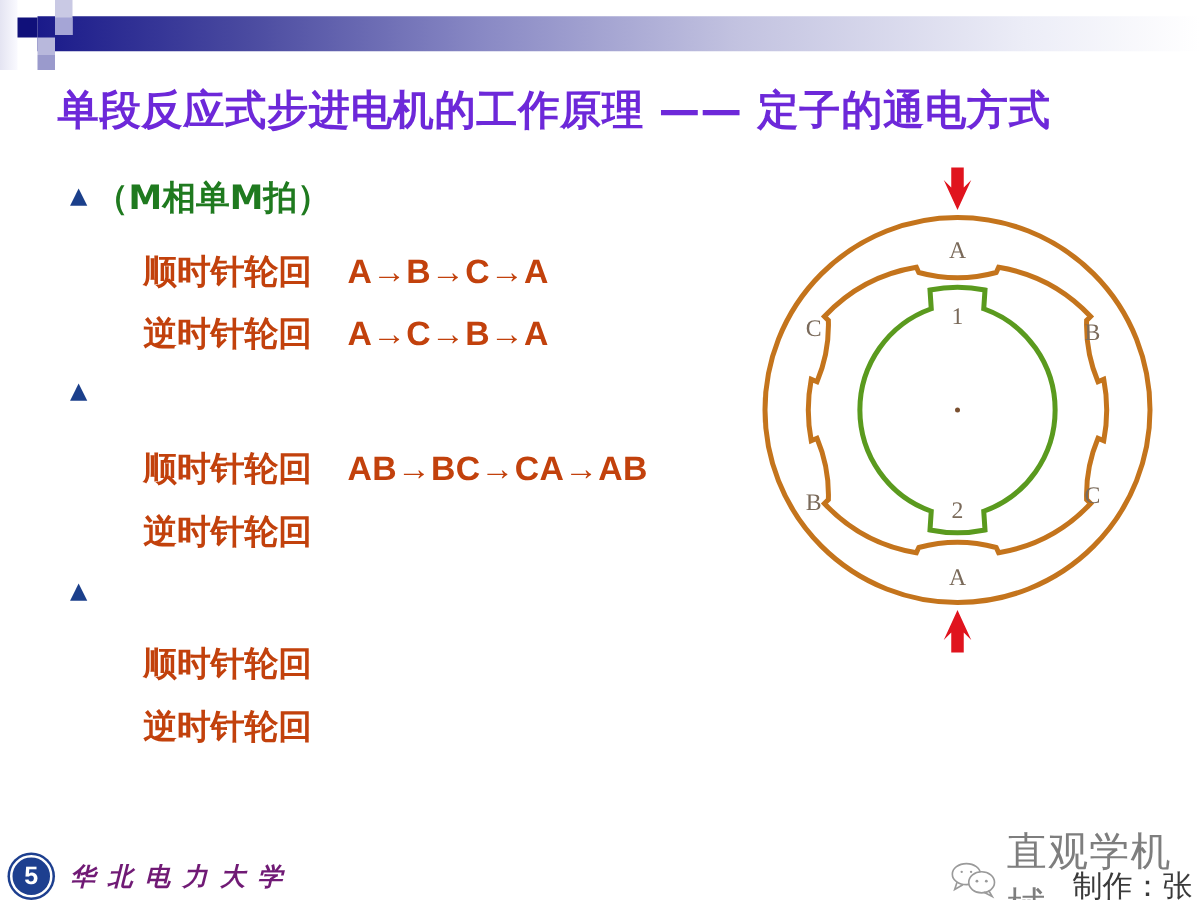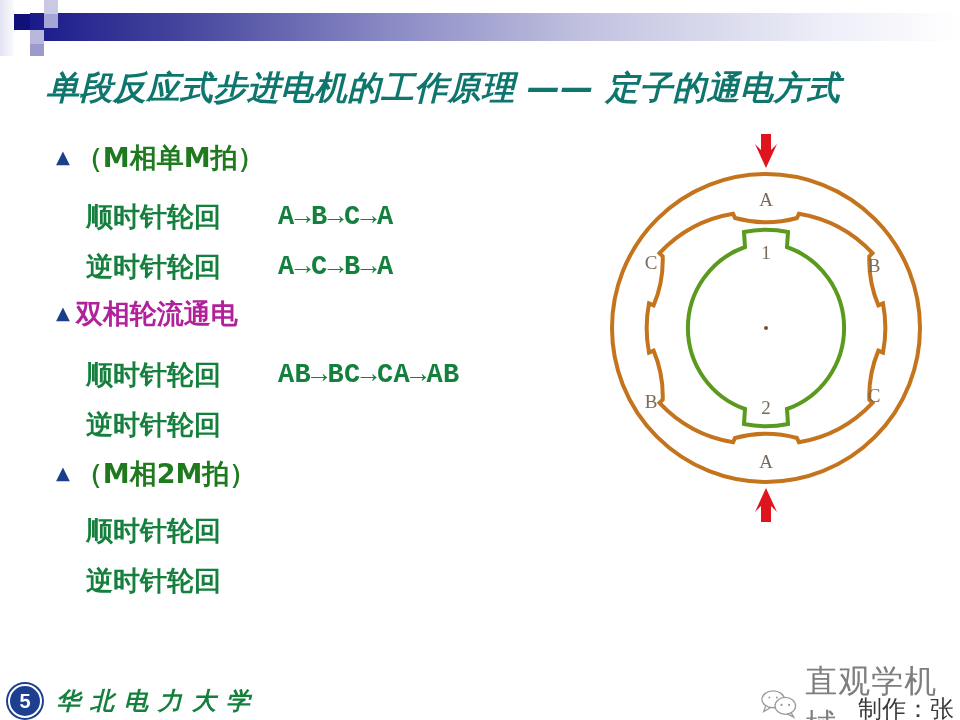--- a/index.html
+++ b/index.html
@@ -15,48 +15,47 @@
   }
   .sq1 { left: 14px; top: 14px; width: 16px; height: 16px; background: #10107a; }
   .sq2 { left: 30px; top: 30px; width: 14px; height: 14px; background: #b8b8dc; }
   .sq3 { left: 44px; top: 0px; width: 14px; height: 28px; background: #c9c9e4; }
   .sq4 { left: 30px; top: 44px; width: 14px; height: 12px; background: #9a9acc; }
   .sq5 { left: 44px; top: 14px; width: 14px; height: 14px; background: #a5a5d6; }
   .sq0 { left: 0; top: 0; width: 14px; height: 56px; background: linear-gradient(to right, #e4e4f2, #fafaff); }
 
   .title {
     position: absolute; left: 46px; top: 66px; width: 900px;
-    font-size: 33px; font-weight: bold; color: #0f766e; letter-spacing: 0.5px;
+    font-size: 33px; font-weight: bold; color: #6d28d9; letter-spacing: 0.5px;
     white-space: nowrap;
-    font-style: italic;
   }
 
   .section { position: absolute; left: 56px; white-space: nowrap; }
   .sec-head { font-size: 27px; font-weight: bold; height: 40px; display: flex; align-items: center; }
   .bullet { color: #1b3f8b; font-size: 18px; margin-right: 6px; position: relative; top: -2px; }
   .sec-label { color: #b0229a; }
   .sec-paren { color: #1f7a1f; }
   .seq-row {
     display: flex; align-items: center; height: 50px; padding-left: 30px;
-    font-weight: bold; color: #15803d;
+    font-weight: bold; color: #c2410c; text-align: center;
   }
   .seq-label { font-size: 27px; width: 192px; font-family: "DejaVu Sans", sans-serif; }
-  .seq-value { font-size: 27px; font-family: Liberation Mono, monospace; letter-spacing: 0.3px; }
+  .seq-value { font-size: 27px; font-family: Liberation Sans, sans-serif; letter-spacing: 0.3px; }
 
   .diagram { position: absolute; left: 600px; top: 125px; width: 340px; height: 410px; }
 
   .footer-logo { position: absolute; left: 8px; top: 684px; display: flex; align-items: center; }
   .logo-circle {
     width: 30px; height: 30px; border-radius: 50%; background: #1d3f8f;
     color: #fff; font-weight: bold; font-size: 20px; display: flex; align-items: center; justify-content: center;
     font-family: "Liberation Sans", sans-serif; border: 2px solid #ffffff; box-shadow: 0 0 0 2px #1d3f8f;
   }
   .school-name {
     margin-left: 14px; font-family: "DejaVu Serif", serif; font-style: italic; font-weight: bold;
-    color: #15803d; font-size: 24px; letter-spacing: 10px;
+    color: #701a75; font-size: 20px; letter-spacing: 10px;
   }
   .watermark { position: absolute; left: 760px; top: 660px; display: flex; align-items: center; color: #7e7e7e; }
   .wm-icon { width: 42px; height: 34px; }
   .wm-text { font-size: 32px; margin-left: 6px; letter-spacing: 1px; }
   .author { position: absolute; left: 858px; top: 693px; font-size: 24px; color: #3a3a3a; }
 </style>
 </head>
 <body>
 
 <div class="deco sq0"></div>
@@ -81,36 +80,34 @@
   </div>
   <div class="seq-row">
     <span class="seq-label">逆时针轮回</span>
     <span class="seq-value">A→C→B→A</span>
   </div>
 </div>
 
 <div class="section" style="top:294px;">
   <div class="sec-head">
     <span class="bullet">▲</span>
-    <span class="sec-label">双相轮流通电</span>
   </div>
   <div style="height:16px;"></div>
   <div class="seq-row">
     <span class="seq-label">顺时针轮回</span>
     <span class="seq-value">AB→BC→CA→AB</span>
   </div>
   <div class="seq-row">
     <span class="seq-label">逆时针轮回</span>
   </div>
 </div>
 
 <div class="section" style="top:454px;">
   <div class="sec-head">
     <span class="bullet">▲</span>
-    <span class="sec-paren">（M相2M拍）</span>
   </div>
   <div style="height:12px;"></div>
   <div class="seq-row">
     <span class="seq-label">顺时针轮回</span>
   </div>
   <div class="seq-row">
     <span class="seq-label">逆时针轮回</span>
   </div>
 </div>
 

